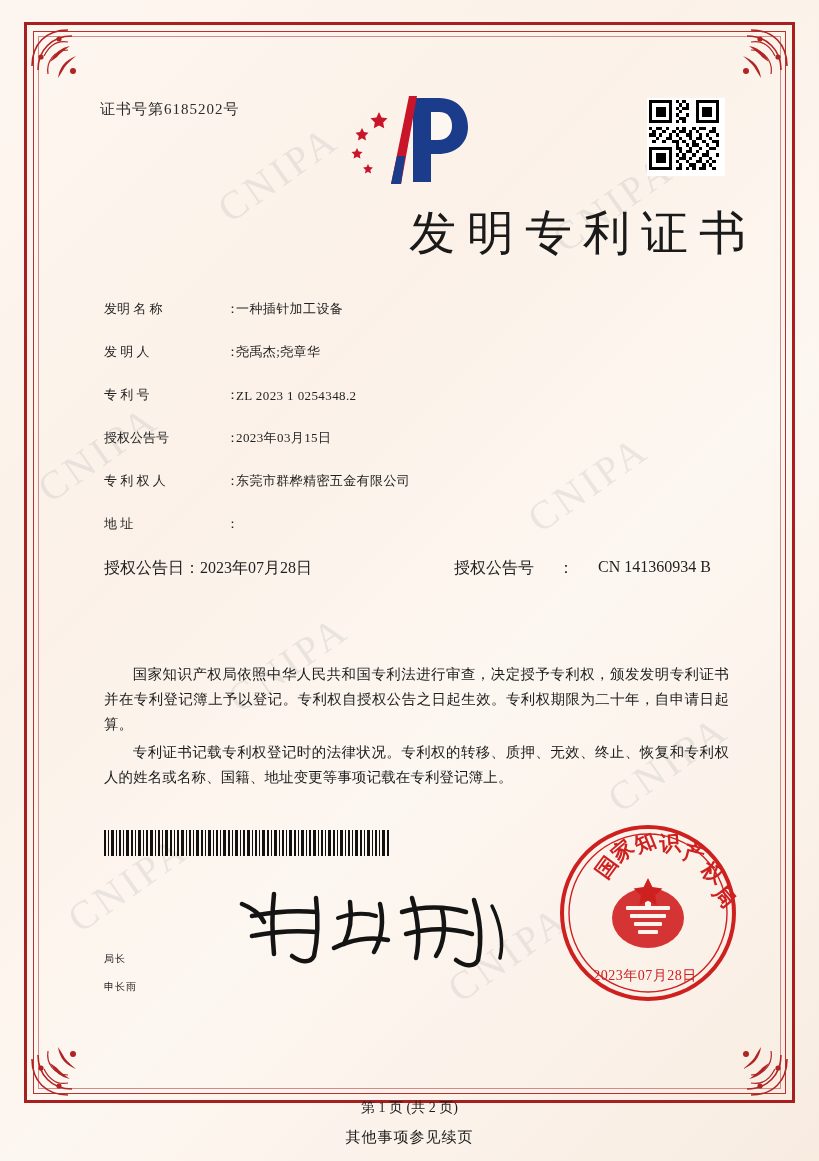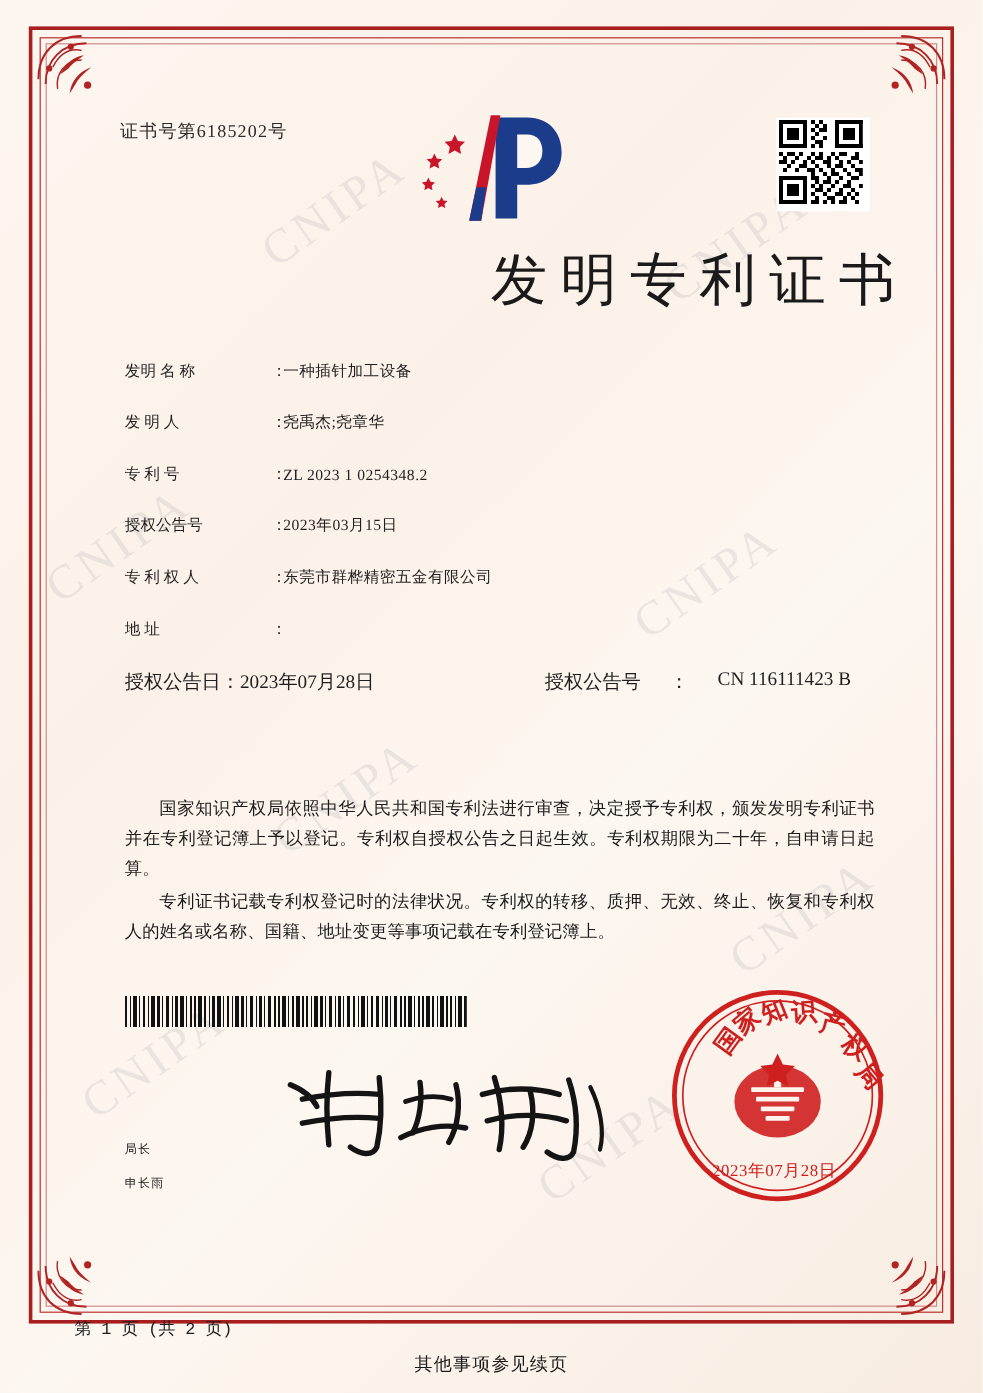--- a/index.html
+++ b/index.html
@@ -208,24 +208,23 @@
     text-align: center;
     font-size: 14px;
     color: #cf2020;
     letter-spacing: 0.5px;
   }
 
   .page-num {
     position: absolute;
     left: 0; right: 0;
     bottom: -52px;
-    text-align: left;
+    text-align: center;
     font-size: 14px;
     color: #1d1d1d;
-    font-family: Liberation Mono, monospace;
   }
   .footer-note {
     position: absolute;
     left: 0; right: 0;
     bottom: 14px;
     text-align: center;
     font-size: 15px;
     color: #1a1a1a;
     letter-spacing: 1px;
   }
@@ -478,21 +477,21 @@
 
       <div class="row-split">
         <span class="rs-left">
           <span class="rs-label">授权公告日</span>
           <span>：</span>
           <span>2023年07月28日</span>
         </span>
         <span class="rs-right">
           <span class="rs-label">授权公告号</span>
           <span>：</span>
-          <span>CN 116111423 B</span>
+          <span>CN 141360934 B</span>
         </span>
       </div>
     </div>
 
     <div class="para p1">
       <span class="indent">国家知识产权局依照中华人民共和国专利法进行审查，决定授予专利权，颁发发明专利证书并在专利登记簿上予以登记。专利权自授权公告之日起生效。专利权期限为二十年，自申请日起算。</span>
     </div>
     <div class="para p2">
       <span class="indent">专利证书记载专利权登记时的法律状况。专利权的转移、质押、无效、终止、恢复和专利权人的姓名或名称、国籍、地址变更等事项记载在专利登记簿上。</span>
     </div>

